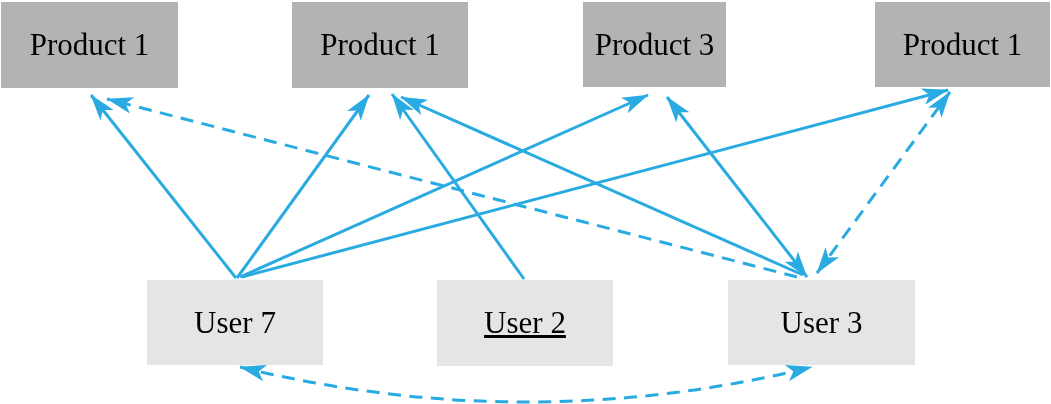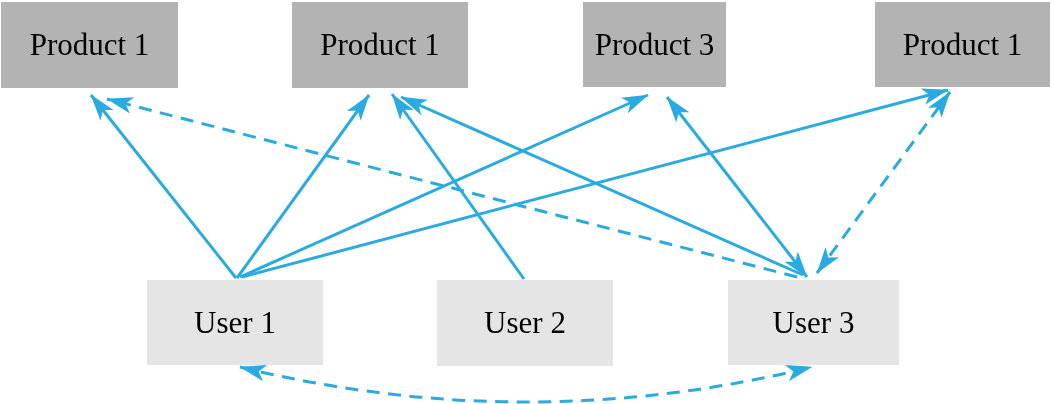--- a/index.html
+++ b/index.html
@@ -41,22 +41,22 @@
     user-select:none;
     white-space:nowrap;
   }
   .node.product{background:var(--product-fill);}
   .node.user{background:var(--user-fill);}
   #product-1{left:1px;  top:2px;  width:177px;height:86px;}
   #product-2{left:292px;top:2px;  width:176px;height:86px;}
   #product-3{left:583px;top:2px;  width:143px;height:85px;}
   #product-4{left:875px;top:2px;  width:175px;height:85px;}
   #user-1   {left:147px;top:280px;width:176px;height:85px;}
-  #user-2   {left:437px;top:280px;width:176px;height:86px;}
-  #user-3   {left:728px;top:280px;width:171px;height:85px;align-items:center;}
+  #user-2   {left:437px;top:280px;width:176px;height:86px;text-decoration:underline;}
+  #user-3   {left:728px;top:280px;width:187px;height:85px;align-items:center;}
 </style>
 </head>
 <body>
 
 <div class="canvas">
 
   <svg id="edges" width="1051" height="404" viewBox="0 0 1051 404">
     <defs>
       <marker id="arrowhead" markerUnits="strokeWidth" markerWidth="10" markerHeight="7" refX="8.6" refY="3" orient="auto-start-reverse" overflow="visible">
         <path d="M0,0.2 L8.8,3 L0,5.8 L2.2,3 Z"></path>
@@ -81,21 +81,21 @@
     <span>Product 1</span>
   </div>
   <div class="node product" id="product-3">
     <span>Product 3</span>
   </div>
   <div class="node product" id="product-4">
     <span>Product 1</span>
   </div>
 
   <div class="node user" id="user-1">
-    <span>User 1</span>
+    <span>User 7</span>
   </div>
   <div class="node user" id="user-2">
     <span>User 2</span>
   </div>
   <div class="node user" id="user-3">
     <span>User 3</span>
   </div>
 
 </div>
 

